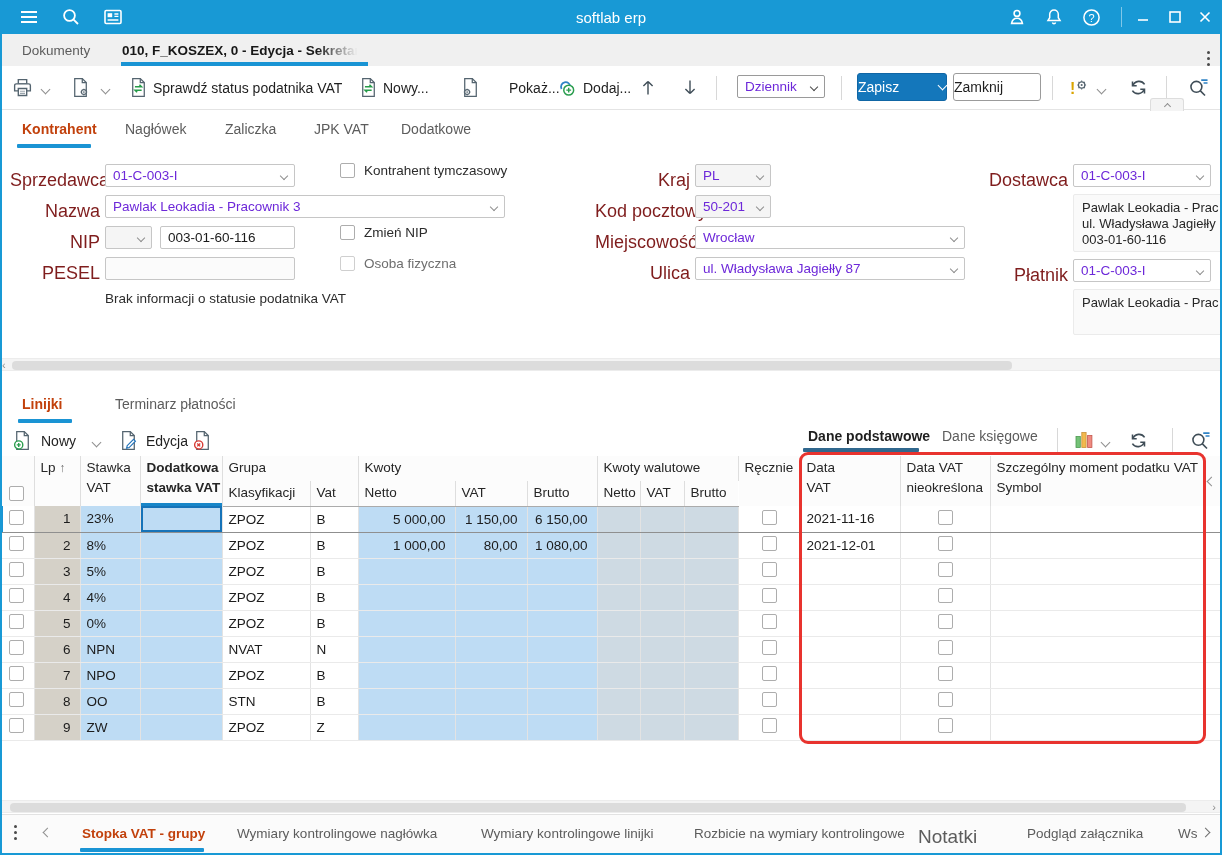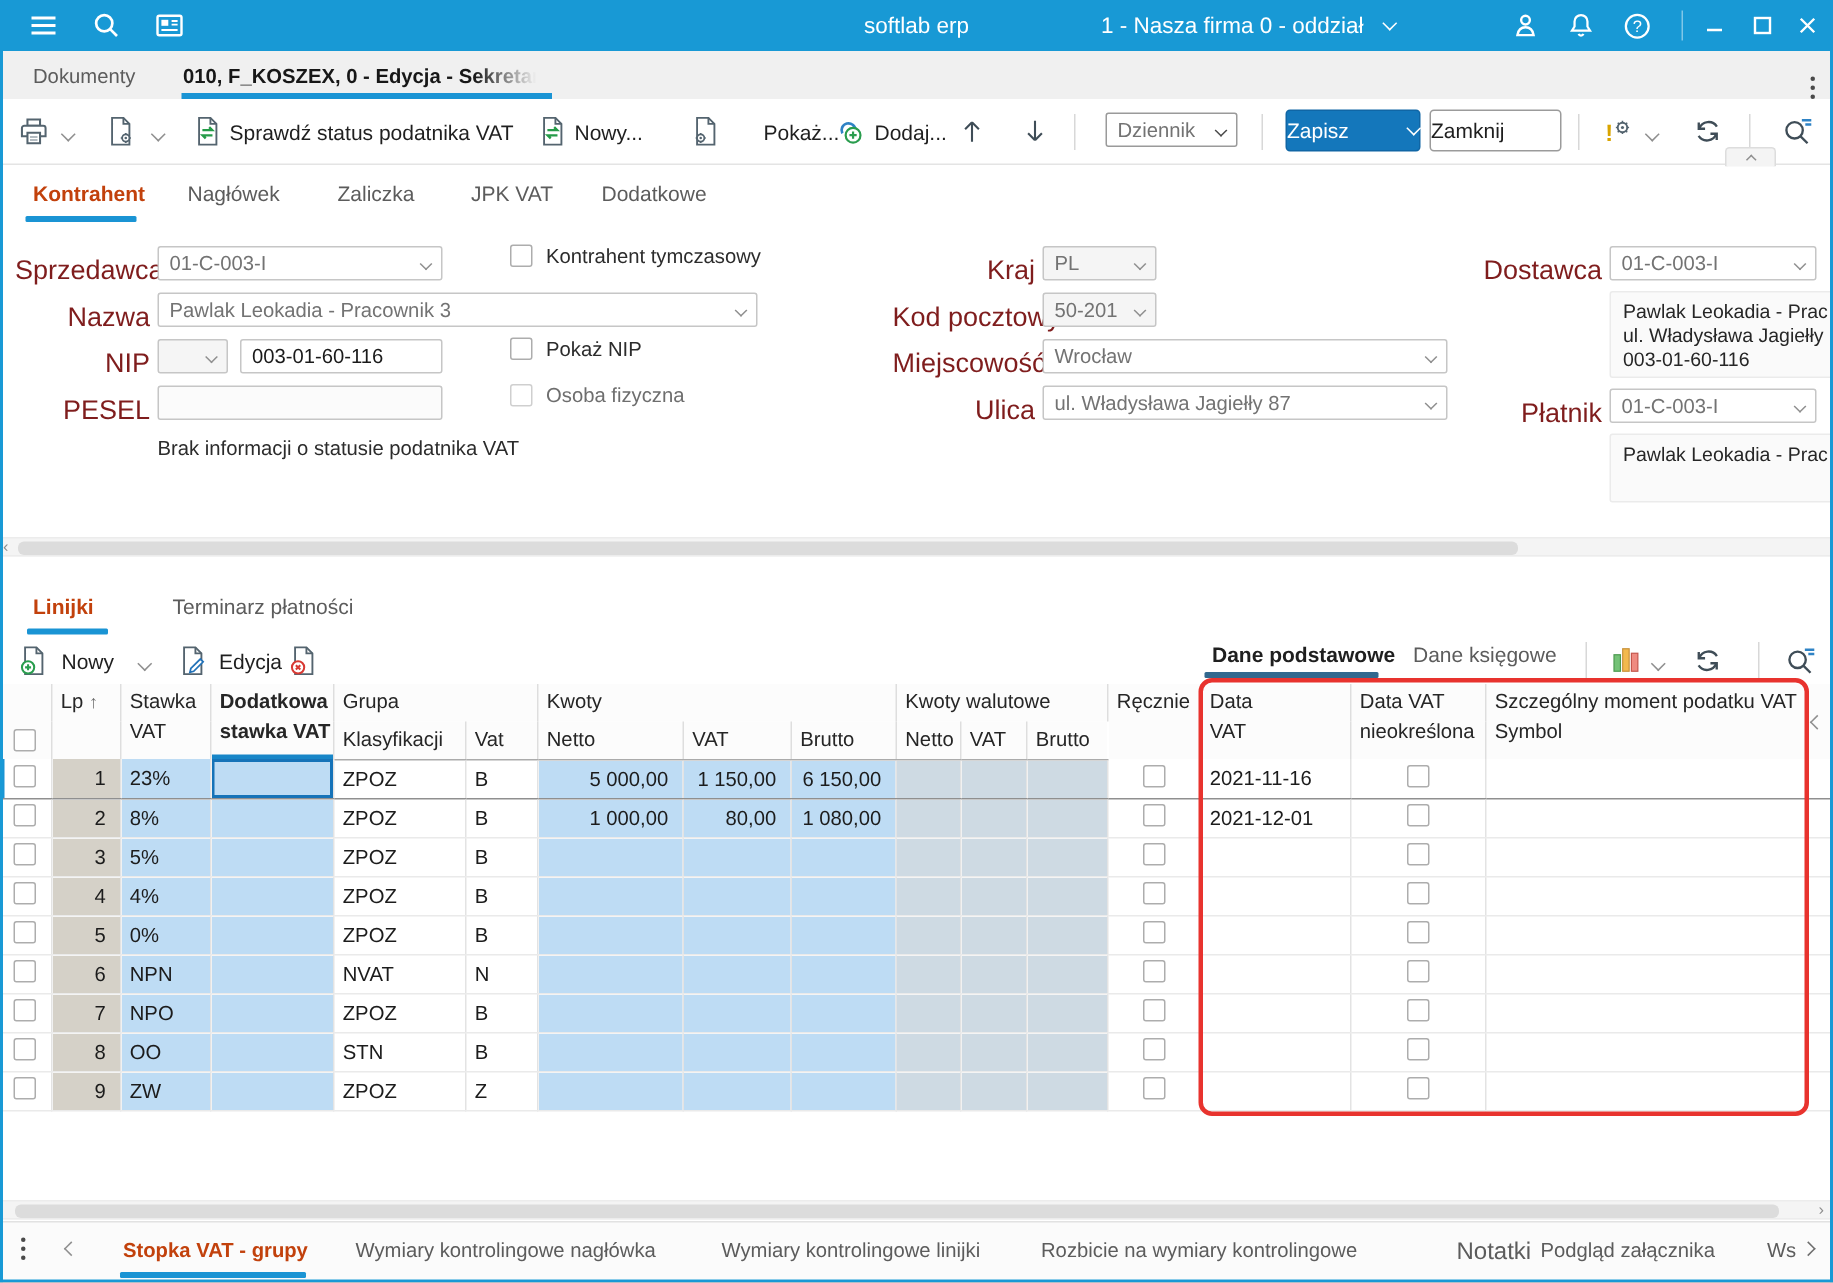--- a/index.html
+++ b/index.html
@@ -24,21 +24,21 @@
 .company{position:absolute;top:0;height:34px;display:flex;align-items:center;gap:14px;font-size:15px}
 
 .doc-tabbar{position:absolute;left:0;top:34px;width:1222px;height:32px;background:#f0f0f0}
 .doc-tab{position:absolute;top:0;height:32px;display:flex;align-items:center;font-size:13.5px;color:#5c5c5c;cursor:pointer}
 .doc-tab.active{color:#171717;font-weight:bold;overflow:hidden;white-space:nowrap}
 .doc-tab.active .fade{position:absolute;right:0;top:0;bottom:0;width:52px;background:linear-gradient(to right,rgba(240,240,240,0),#f0f0f0 80%)}
 .doc-underline{position:absolute;height:4px;background:#1a94d4}
 
 .toolbar{position:absolute;left:0;top:66px;width:1222px;height:44px;background:#fff;border-bottom:1px solid #e4e4e4}
 .tbtn-label{position:absolute;top:80px;font-size:14px;color:#1f1f1f;white-space:nowrap;cursor:pointer}
-.combo{position:absolute;height:23px;border:1px solid #c6c6c6;border-radius:2px;background:#fff;display:flex;align-items:center;padding:0 20px 0 7px;font-size:13.5px;color:#737373;white-space:nowrap;overflow:hidden;cursor:pointer}
+.combo{position:absolute;height:23px;border:1px solid #c6c6c6;border-radius:2px;background:#fff;display:flex;align-items:center;padding:0 20px 0 7px;font-size:13.5px;color:#6d28d9;white-space:nowrap;overflow:hidden;cursor:pointer}
 .combo .chv{position:absolute;right:7px;top:8px;width:6px;height:6px}
 .combo.dim{background:#f5f5f5}
 .btn{position:absolute;height:28px;border-radius:3px;display:flex;align-items:center;justify-content:space-between;font-size:14px;cursor:pointer}
 .btn.primary{background:#1477bb;color:#fff;border:1px solid #1066a5}
 .btn.secondary{background:#fff;color:#1f1f1f;border:1px solid #9b9b9b}
 .mini-up{position:absolute;left:1150px;top:98px;width:34px;height:13px;background:#f4f4f4;border:1px solid #ddd;border-bottom:none;border-radius:3px 3px 0 0;display:flex;align-items:flex-end;justify-content:center}
 
 .tabrow-label{position:absolute;font-size:14px;color:#5c5c5c;white-space:nowrap;cursor:pointer}
 .tabrow-label.active{color:#c2410c;font-weight:bold}
 .tab-underline{position:absolute;height:4px;background:#1a94d4;border-radius:1px}
@@ -99,24 +99,20 @@
         </svg>
     </div>
     <div class="tb-ico" style="left:96px">
       <svg width="22" height="22" viewBox="0 0 22 22">
           <rect x="3" y="4.5" width="16" height="13" rx="1.2" fill="none" stroke="#fff" stroke-width="1.6"></rect>
           <rect x="5.6" y="7.2" width="4.6" height="4" fill="#fff"></rect>
           <path d="M12.4 8h4M12.4 10.4h4M5.6 14h10.8" stroke="#fff" stroke-width="1.3"></path>
         </svg>
     </div>
     <div class="app-title">softlab erp</div>
-    <div class="company" style="right:292px">
-      <span>1 - Nasza firma 0 - oddział</span>
-      <span class="chv white" style="margin-top:-4px"></span>
-    </div>
     <div class="tb-ico" style="right:188px">
       <svg width="20" height="20" viewBox="0 0 20 20">
           <circle cx="10" cy="6.4" r="2.9" fill="none" stroke="#fff" stroke-width="1.6"></circle>
           <path d="M4.6 16.4c.6-3.6 2.9-5.2 5.4-5.2s4.8 1.6 5.4 5.2z" fill="none" stroke="#fff" stroke-width="1.6"></path>
         </svg>
     </div>
     <div class="tb-ico" style="right:151px">
       <svg width="20" height="20" viewBox="0 0 20 20">
           <path d="M10 3a4.3 4.3 0 0 0-4.3 4.3v3.4L4 13.4h12l-1.7-2.7V7.3A4.3 4.3 0 0 0 10 3z" fill="none" stroke="#fff" stroke-width="1.5"></path>
           <path d="M8.4 15.6a1.7 1.7 0 0 0 3.2 0" fill="none" stroke="#fff" stroke-width="1.5"></path>
@@ -292,21 +288,21 @@
       <span class="chv"></span>
     </div>
 
   <span class="flabel" style="left:10px;top:232px;width:90px">NIP</span>
   <div class="combo dim" style="left:105px;top:226px;width:47px">
       <span class="chv"></span>
     </div>
   <input class="finput" style="left: 160px; top: 226px; width: 135px;" value="003-01-60-116">
   <div class="cbrow" style="left:340px;top:225px">
       <span class="cb"></span>
-      <span>Pokaż NIP</span>
+      <span>Zmień NIP</span>
     </div>
 
   <span class="flabel" style="left:10px;top:263px;width:90px">PESEL</span>
   <input class="finput" style="left: 105px; top: 257px; width: 190px; background: rgb(251, 251, 251);">
   <div class="cbrow" style="left:340px;top:256px;color:#6e6e6e">
       <span class="cb dis"></span>
       <span>Osoba fizyczna</span>
     </div>
 
   <span class="statusline" style="left:105px;top:291px">Brak informacji o statusie podatnika VAT</span>
@@ -663,21 +659,21 @@
         <i></i>
         <i></i>
         <i></i>
       </span>
     <span class="chv left abs" style="left:44px;top:14px"></span>
     <span class="tabrow-label active" style="left:82px;top:11px;font-size:13.5px">Stopka VAT - grupy</span>
     <div class="tab-underline" style="left:80px;top:33px;width:124px"></div>
     <span class="tabrow-label" style="left:237px;top:11px;font-size:13.5px">Wymiary kontrolingowe nagłówka</span>
     <span class="tabrow-label" style="left:481px;top:11px;font-size:13.5px">Wymiary kontrolingowe linijki</span>
     <span class="tabrow-label" style="left:694px;top:11px;font-size:13.5px">Rozbicie na wymiary kontrolingowe</span>
-    <span class="tabrow-label" style="left:971px;top:11px;font-size:16px">Notatki</span>
+    <span class="tabrow-label" style="left:918px;top:11px;font-size:19px">Notatki</span>
     <span class="tabrow-label" style="left:1027px;top:11px;font-size:13.5px">Podgląd załącznika</span>
     <span class="tabrow-label" style="left:1178px;top:11px;font-size:13.5px">Ws</span>
     <span class="chv right abs" style="left:1202px;top:14px;border-color:#6e6e6e"></span>
   </div>
 
   <div class="win-border" style="left:0;top:34px;width:2px;height:821px"></div>
   <div class="win-border" style="left:1220px;top:34px;width:2px;height:821px"></div>
   <div class="win-border" style="left:0;top:853px;width:1222px;height:2px"></div>
 </div>
 

